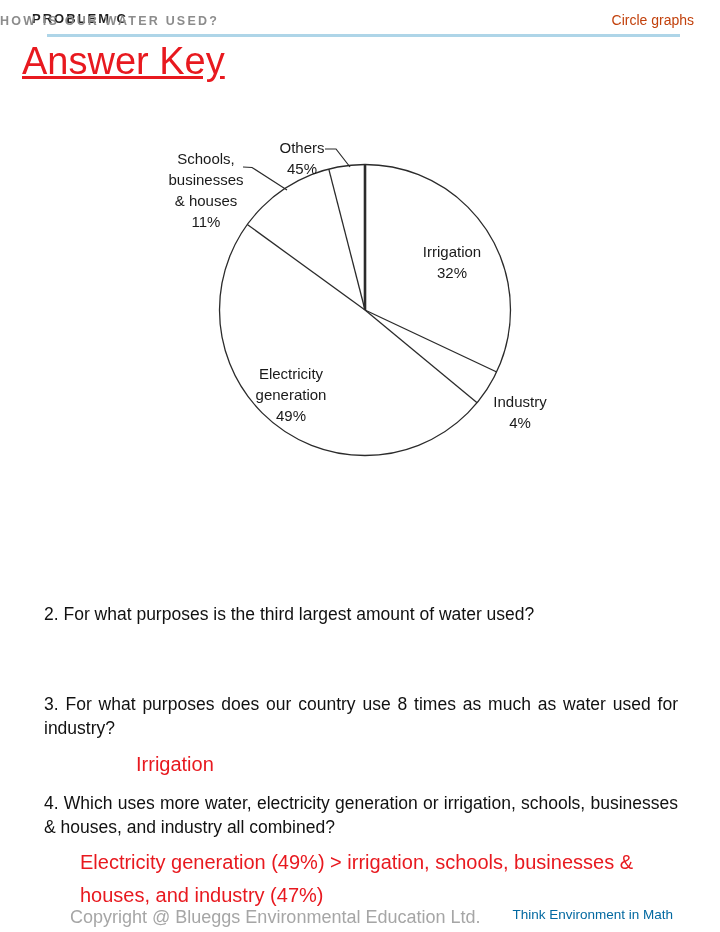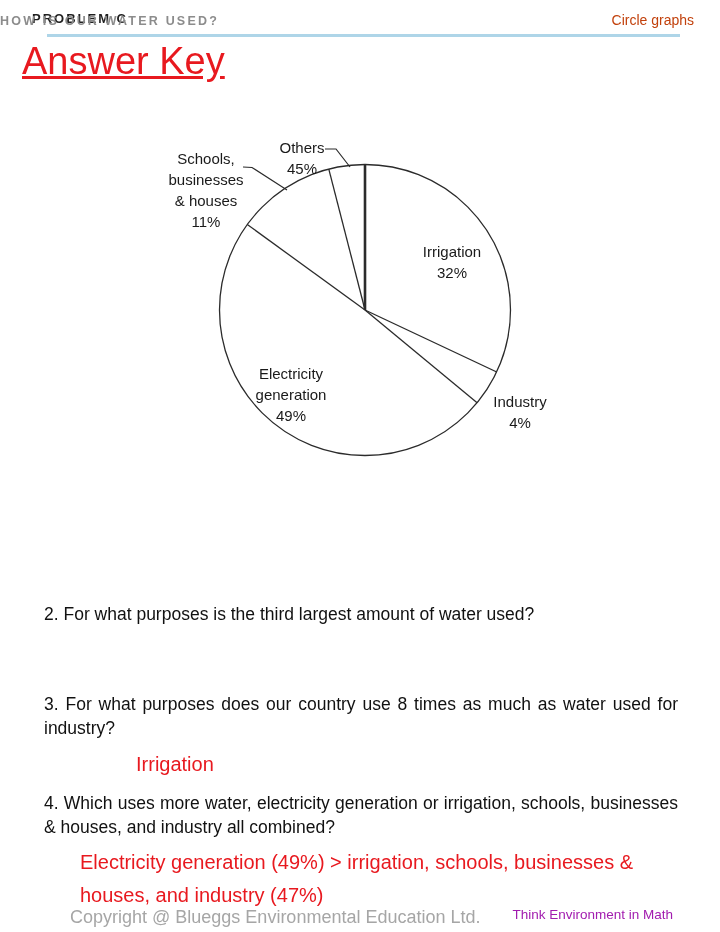--- a/index.html
+++ b/index.html
@@ -56,21 +56,21 @@
   .a1 { top: 549px; left: 136px; }
   .q2 { top: 602px; }
   .a2 { top: 650px; left: 136px; }
   .q3 { top: 692px; }
   .a3 { top: 748px; left: 136px; }
   .q4 { top: 791px; }
   .a4 { top: 846px; left: 80px; width: 610px; }
 
   
   .footer-copyright { left: 70px;  top: 907px; font-size: 18px; color: #a6a6a6; }
-  .footer-tagline   { right: 47px; top: 907px; font-size: 13.5px; color: #a21caf; }
+  .footer-tagline   { right: 47px; top: 907px; font-size: 13.5px; color: #0369a1; }
 </style>
 </head>
 <body>
 
 <div class="page">
 
   <div class="abs hdr-left">PROBLEM C</div>
   <div class="abs hdr-center">HOW IS OUR WATER USED?</div>
   <div class="abs hdr-right">Circle graphs</div>
   <div class="abs hdr-rule"></div>

